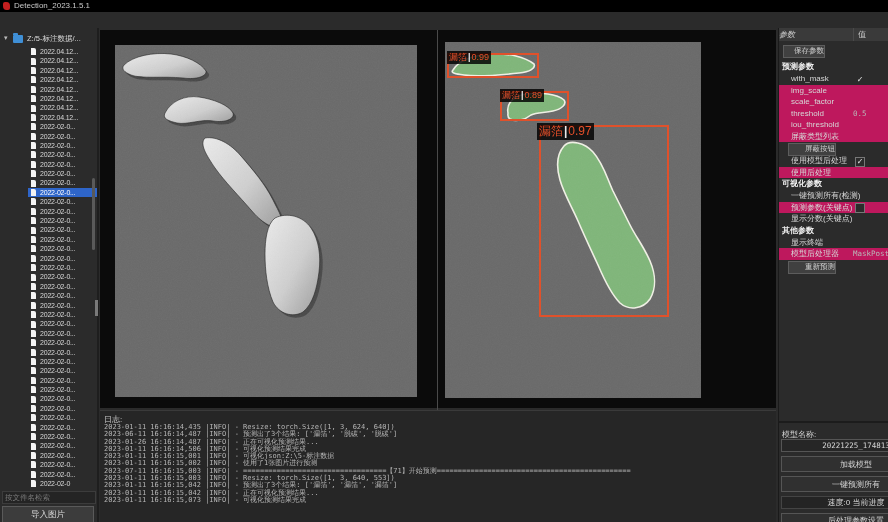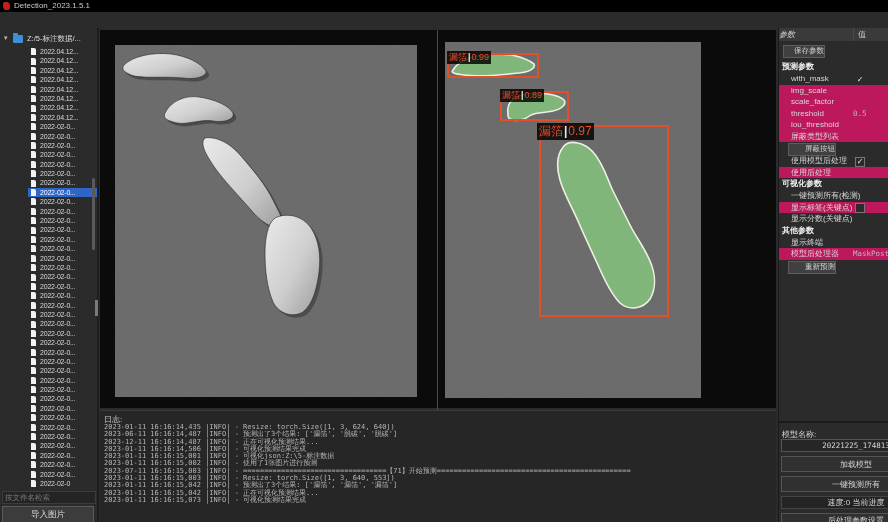--- a/index.html
+++ b/index.html
@@ -392,21 +392,21 @@
       </div>
     </div>
   </div>
 
   <div id="log">
     <div id="log-title">日志:</div>
     <div id="log-lines">
 
     <div class="log-line">2023-01-11 16:16:14,435 |INFO| - Resize: torch.Size([1, 3, 624, 640])</div>
         <div class="log-line">2023-06-11 16:16:14,487 |INFO| - 预测出了3个结果: ['漏箔', '脱碳', '脱碳']</div>
-        <div class="log-line">2023-12-11 16:16:14,487 |INFO| - 正在可视化预测结果...</div>
+        <div class="log-line">2023-01-26 16:16:14,487 |INFO| - 正在可视化预测结果...</div>
         <div class="log-line">2023-01-11 16:16:14,506 |INFO| - 可视化预测结果完成</div>
         <div class="log-line">2023-01-11 16:16:15,001 |INFO| - 可视化json:Z:\5-标注数据</div>
         <div class="log-line">2023-01-11 16:16:15,002 |INFO| - 使用了1张图片进行预测</div>
         <div class="log-line">2023-07-11 16:16:15,003 |INFO| - ==================================【71】开始预测==============================================</div>
         <div class="log-line">2023-01-11 16:16:15,003 |INFO| - Resize: torch.Size([1, 3, 640, 553])</div>
         <div class="log-line">2023-01-11 16:16:15,042 |INFO| - 预测出了3个结果: ['漏箔', '漏箔', '漏箔']</div>
         <div class="log-line">2023-01-11 16:16:15,042 |INFO| - 正在可视化预测结果...</div>
         <div class="log-line">2023-01-11 16:16:15,073 |INFO| - 可视化预测结果完成</div>
       </div>
   </div>
@@ -434,21 +434,21 @@
       <div class="pbtn">屏蔽按钮</div>
     </div>
     <div class="prow">
       <span>使用模型后处理</span>
       <span class="pcheck">✓</span>
     </div>
     <div class="prow dark"><span>使用后处理</span></div>
     <div class="psec">可视化参数</div>
     <div class="prow"><span>一键预测所有(检测)</span></div>
     <div class="prow dark">
-      <span>显示标签(关键点)</span>
+      <span>预测参数(关键点)</span>
       <span class="pcheck"></span>
     </div>
     <div class="prow"><span>显示分数(关键点)</span></div>
     <div class="psec">其他参数</div>
     <div class="prow"><span>显示终端</span></div>
     <div class="prow dark">
       <span>模型后处理器</span>
       <span class="pval">MaskPostPro</span>
     </div>
     <div class="btnrow">

